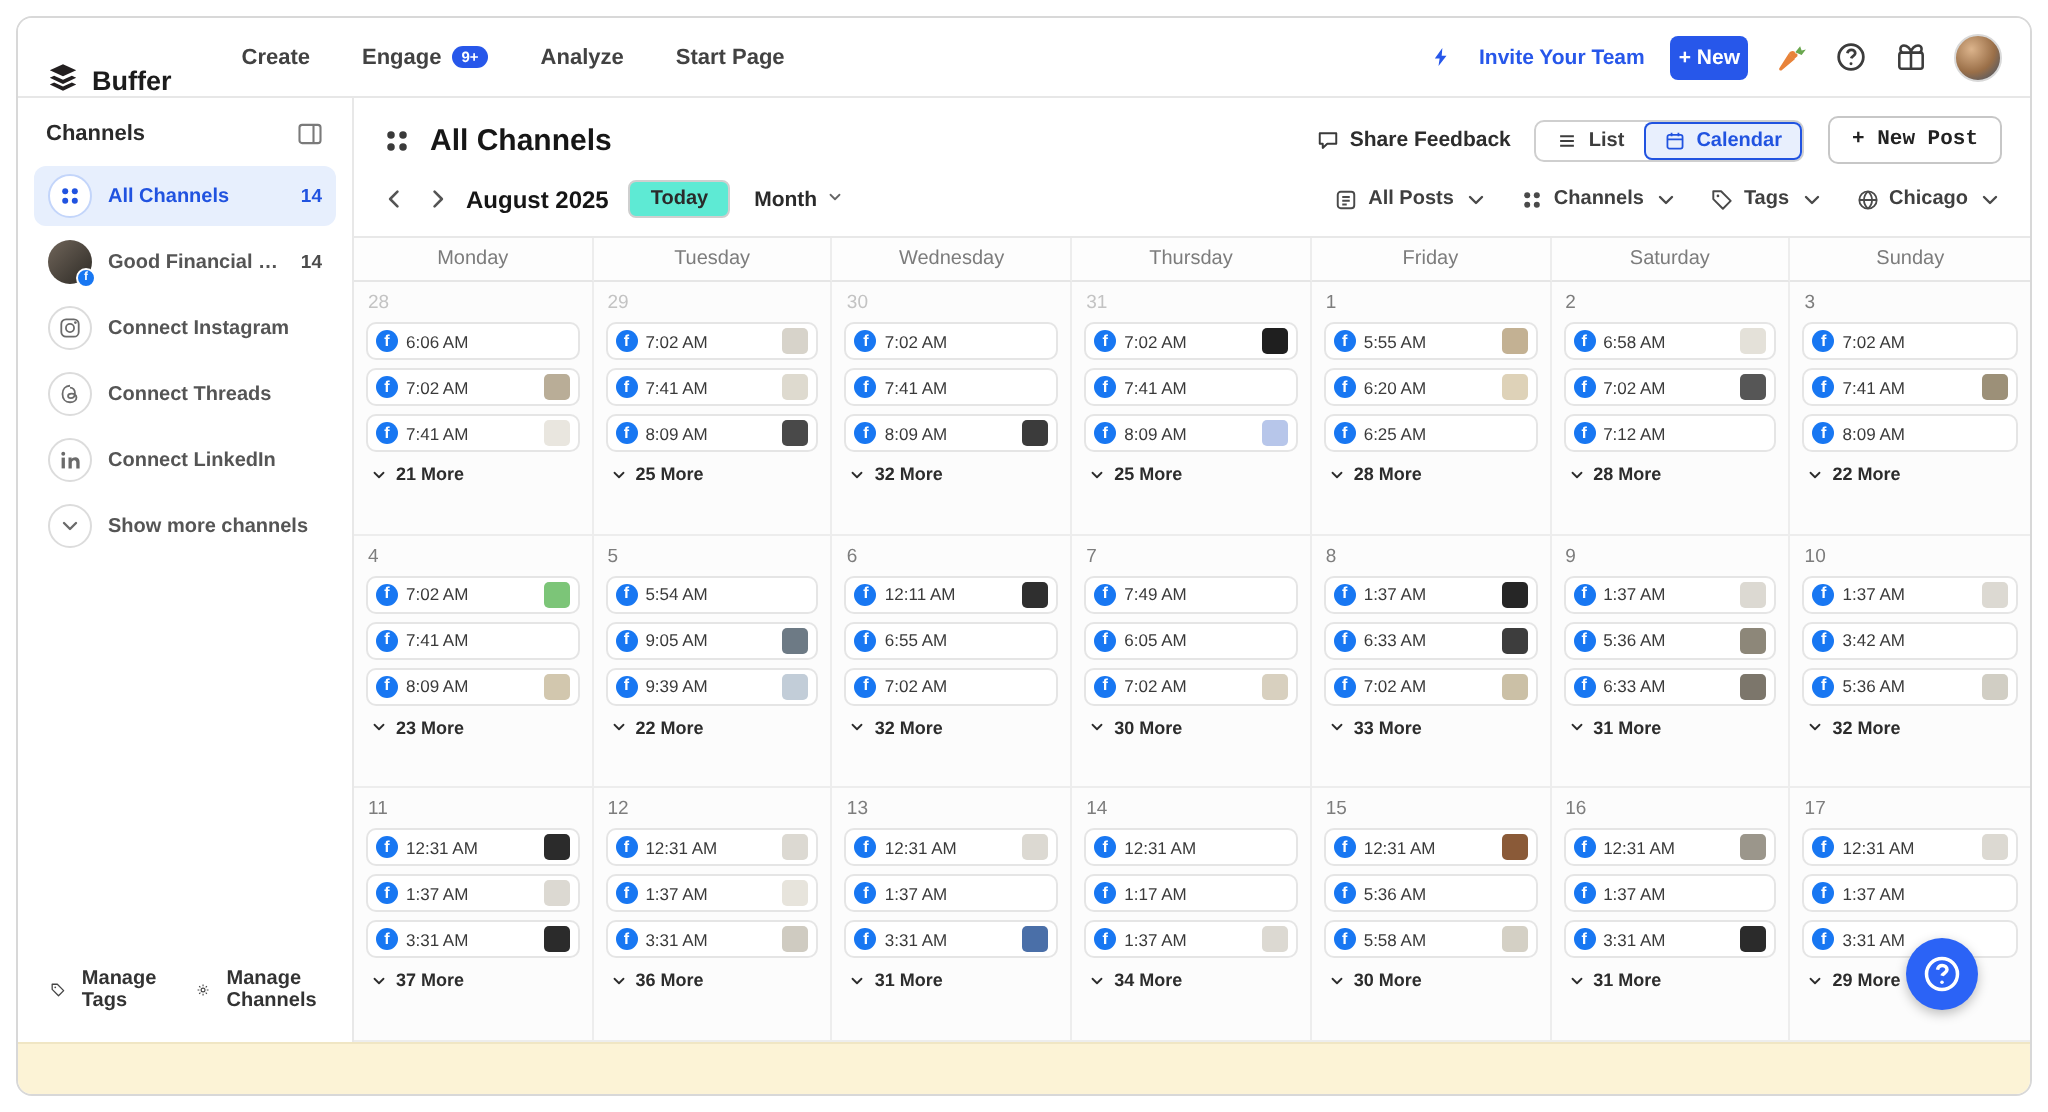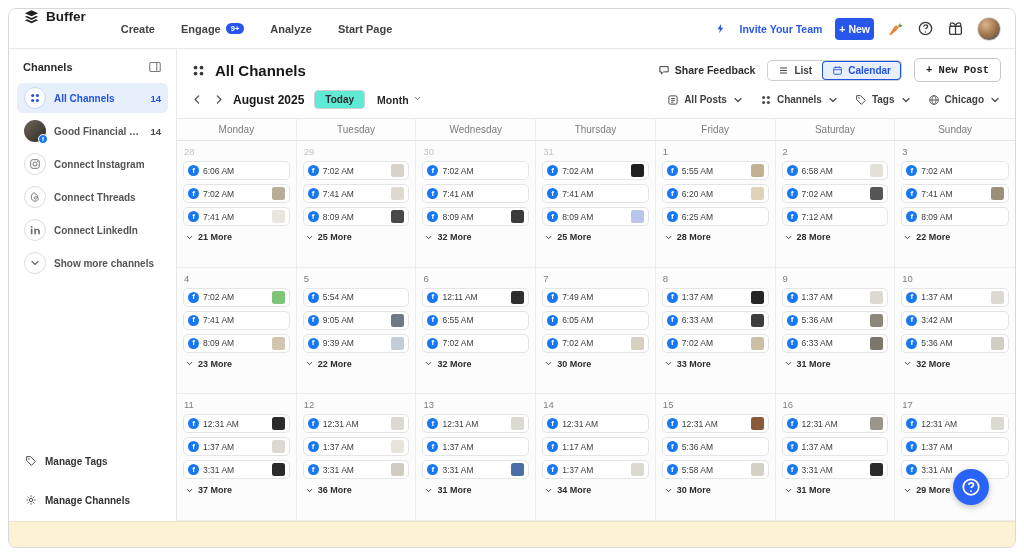--- a/index.html
+++ b/index.html
@@ -1,21 +1,21 @@
 <!DOCTYPE html>
 <html><head>
 <meta charset="utf-8">
 <style>
   * { margin:0; padding:0; box-sizing:border-box; }
   html,body { width:1024px; height:556px; background:#fff; font-family:"Liberation Sans","DejaVu Sans",sans-serif; overflow:hidden; }
   .frame { position:absolute; left:8px; top:8px; width:1008px; height:540px; border:1px solid #d8d8d8; border-radius:8px; background:#fff; overflow:hidden; display:flex; flex-direction:column; }
 
   
   .topbar { flex:none; height:40px; display:flex; align-items:stretch; border-bottom:1px solid #e7e7e7; padding:0 14px; background:#fff; }
-  .brand { display:flex; align-items:flex-start; gap:6px; }
+  .brand { display:flex; align-items:flex-end; gap:6px; }
   .brand .icon { width:17px; height:17px; color:#231f20; }
   .brand-label { font-size:13.5px; font-weight:800; color:#1c1c1c; }
   .mainnav { display:flex; align-items:stretch; margin-left:22px; }
   .nav-item { position:relative; display:flex; align-items:center; gap:5px; padding:0 13px; font-size:11px; font-weight:600; color:#424242; cursor:pointer; }
   .nav-item.active { color:#2757ea; background:#eef3ff; }
   .nav-item.active::after { content:''; position:absolute; left:0; right:0; bottom:-1px; height:2px; background:#2757ea; }
   .nav-badge { background:#2757ea; color:#fff; font-size:7.5px; font-weight:700; border-radius:8px; padding:2px 5px; line-height:1; }
   .topbar-right { margin-left:auto; display:flex; align-items:center; gap:13px; }
   .invite { display:flex; align-items:center; gap:14px; color:#2757ea; font-size:10.5px; font-weight:700; cursor:pointer; }
   .invite .icon { width:11px; height:11px; }
@@ -37,21 +37,21 @@
   .channel-item.active { background:#e7effd; }
   .icon-circle { flex:none; width:22px; height:22px; border:1px solid #dcdcdc; border-radius:50%; display:grid; place-items:center; color:#6b6b6b; background:#fff; }
   .icon-circle svg { width:12px; height:12px; }
   .channel-item.active .icon-circle { color:#2153e0; border-color:#c3d5fa; }
   .channel-label { font-size:10px; font-weight:600; color:#555; white-space:nowrap; overflow:hidden; text-overflow:ellipsis; }
   .channel-item.active .channel-label { color:#2153e0; font-weight:700; }
   .channel-count { margin-left:auto; font-size:9.5px; font-weight:700; color:#4c4c4c; }
   .channel-item.active .channel-count { color:#2153e0; }
   .channel-avatar { flex:none; position:relative; width:22px; height:22px; border-radius:50%; background:linear-gradient(135deg,#70655a 0%, #2d2a25 100%); }
   .channel-avatar-badge { position:absolute; right:-2px; bottom:-2px; width:10px; height:10px; border-radius:50%; background:#1877f2; border:1.5px solid #fff; color:#fff; font-size:6px; font-weight:700; display:grid; place-items:center; line-height:1; }
-  .sb-footer { margin-top:auto; padding:6px 2px 2px; display:flex; flex-direction:column; gap:17px; }
+  .sb-footer { margin-top:auto; padding:6px 2px 2px; display:flex; flex-direction:row; gap:4px; }
   .sb-footer-item { display:flex; align-items:center; gap:8px; padding:5px 6px; font-size:10px; font-weight:600; color:#333; cursor:pointer; border-radius:5px; }
   .sb-footer-item .icon { width:12px; height:12px; color:#444; }
 
   
   .main-header { flex:none; display:flex; align-items:center; padding:9px 14px 5px; gap:9px; }
   .mh-grid { width:15px; height:15px; color:#3a3a3a; }
   .mh-title { font-size:15px; font-weight:800; color:#161616; }
   .mh-right { margin-left:auto; display:flex; align-items:center; gap:12px; }
   .share-feedback { display:flex; align-items:center; gap:5px; font-size:10.5px; font-weight:600; color:#2d2d2d; cursor:pointer; }
   .share-feedback .icon { width:12px; height:12px; color:#3a3a3a; }

